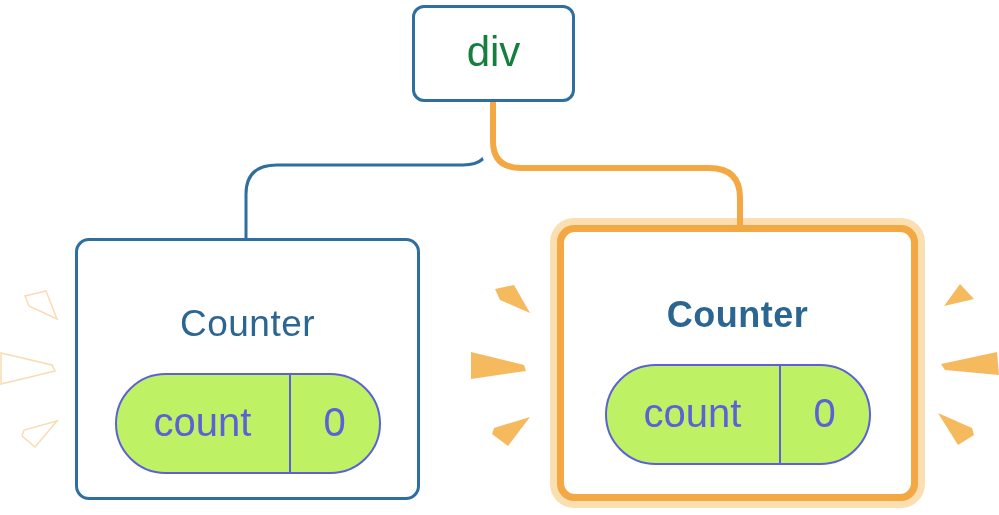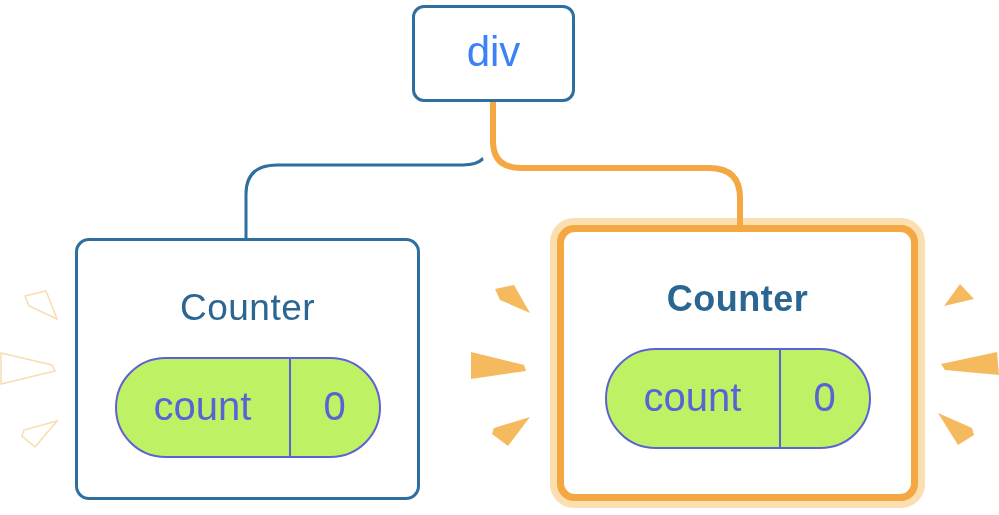--- a/index.html
+++ b/index.html
@@ -49,32 +49,32 @@
     left: 412px; top: 5px;
     width: 157px; height: 91px;
     background: #ffffff;
     border: 3px solid var(--blue);
     border-radius: 12px;
     display: flex;
     align-items: center;
     justify-content: center;
   }
   .node-div span {
-    color: #3b82f6;
+    color: #15803d;
     font-size: 42px;
     line-height: 1;
     padding-bottom: 4px;
   }
 
   .card {
     background: #ffffff;
     display: flex;
     flex-direction: column;
     align-items: center;
-    padding-top: 46px;
+    padding-top: 62px;
     gap: 28px;
     box-sizing: border-box;
   }
   .card-left {
     position: absolute;
     left: 75px; top: 238px;
     width: 345px; height: 262px;
     border: 3px solid var(--blue);
     border-radius: 14px;
   }

